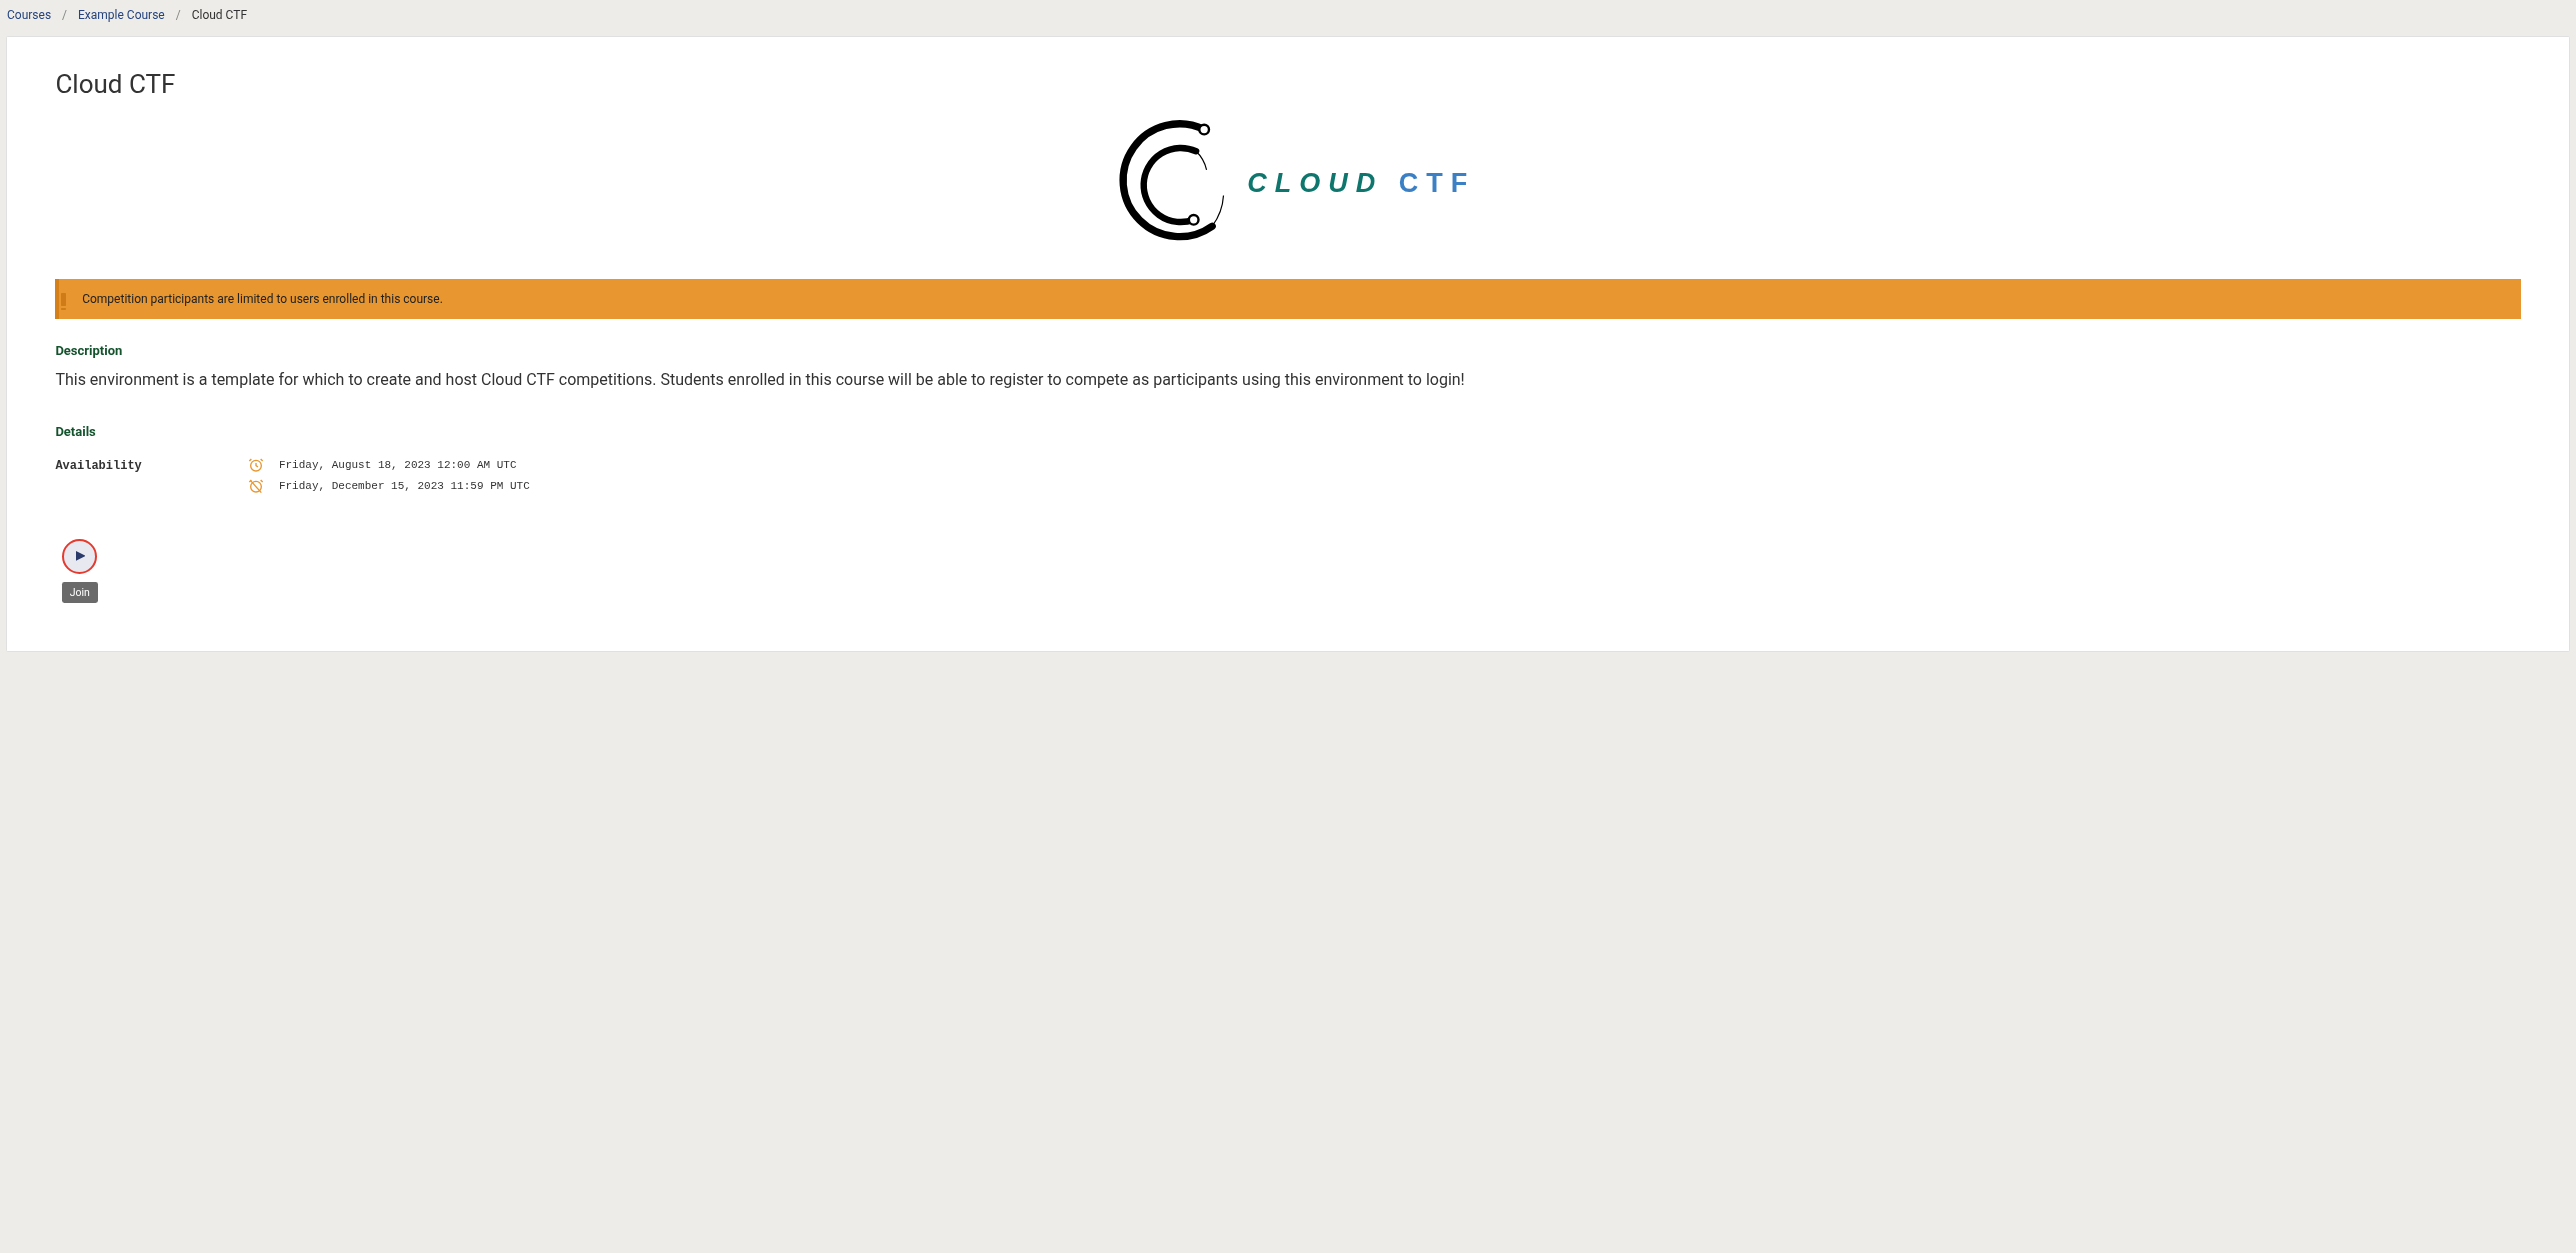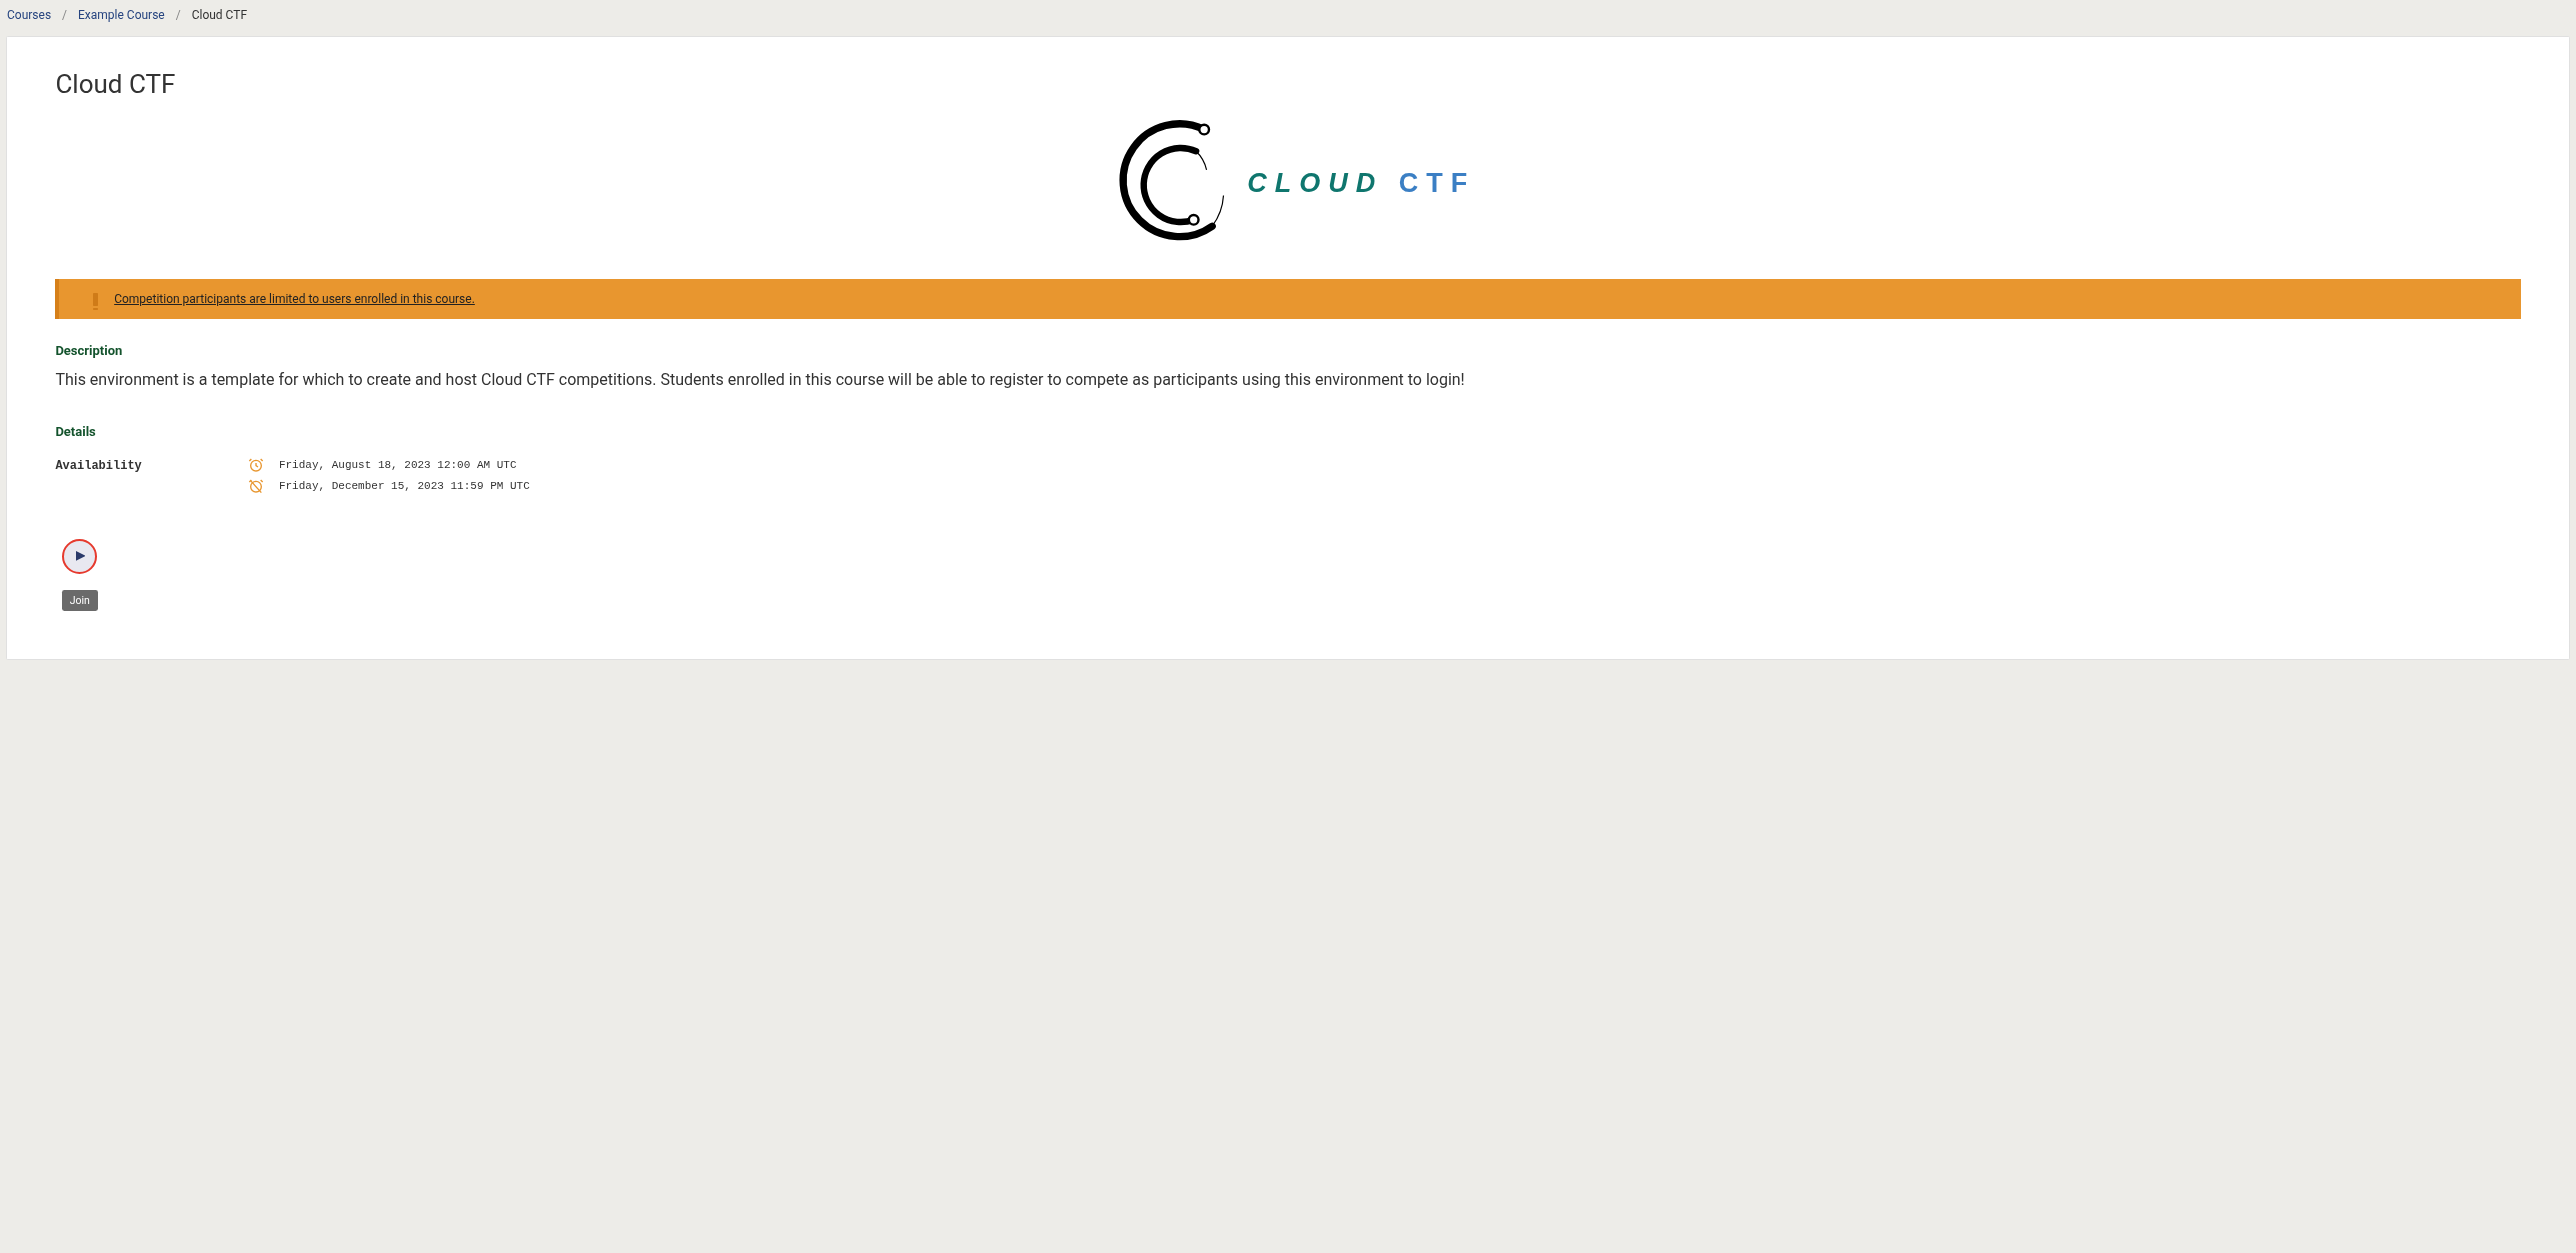--- a/index.html
+++ b/index.html
@@ -66,28 +66,27 @@
       color: #0f766e;
       font-style: italic;
     }
     .logo-text .blue {
       color: #3b7fc4;
       margin-top: 20px;
     }
     .alert {
       background: #e8962f;
       border-left: 4px solid #d6801a;
-      padding: 13px 34px;
+      padding: 13px 2px;
       margin: 16px 0 24px 0;
       display: flex;
       align-items: center;
       gap: 16px;
       color: #222;
       font-size: 12px;
-      text-decoration: underline;
     }
     .alert .exc {
       color: #d6801a;
       font-weight: bold;
       font-size: 14.5px;
       background: #cf7b18;
       width: 4.8px;
       height: 13px;
       border-radius: 0.8px;
       position: relative;
@@ -142,21 +141,21 @@
       height: 16px;
       color: #e8962f;
       flex-shrink: 0;
     }
     .join-wrap {
       margin-top: 40px;
       margin-left: 6.4px;
       display: inline-flex;
       flex-direction: column;
       align-items: center;
-      gap: 16px;
+      gap: 8px;
     }
     .play-btn {
       width: 35px;
       height: 35px;
       border-radius: 50%;
       border: 2.4px solid #e63a2e;
       background: #e8e8f0;
       display: flex;
       align-items: center;
       justify-content: center;

